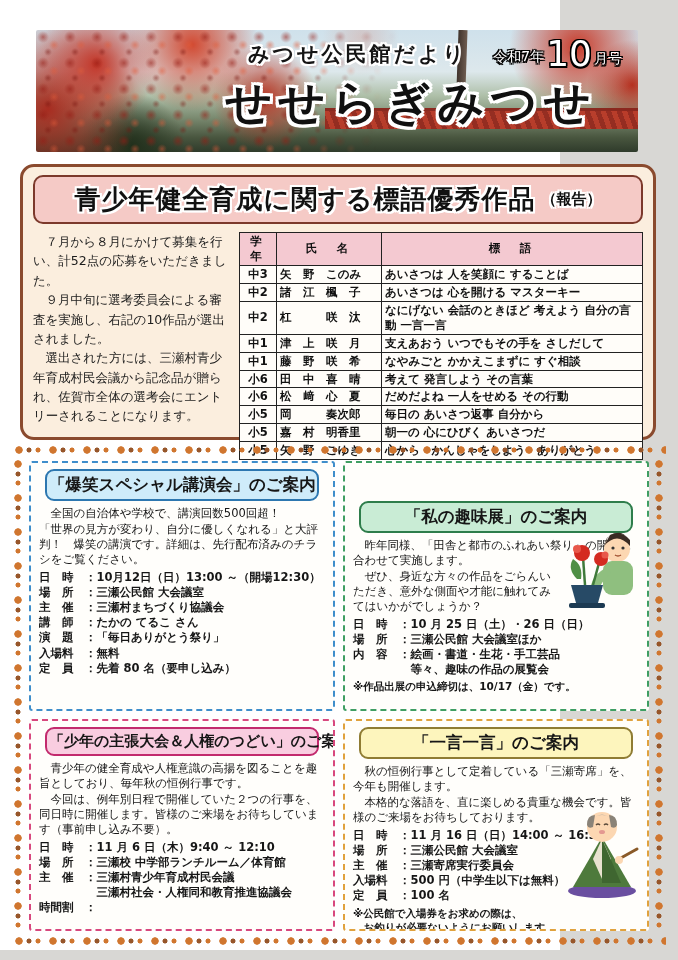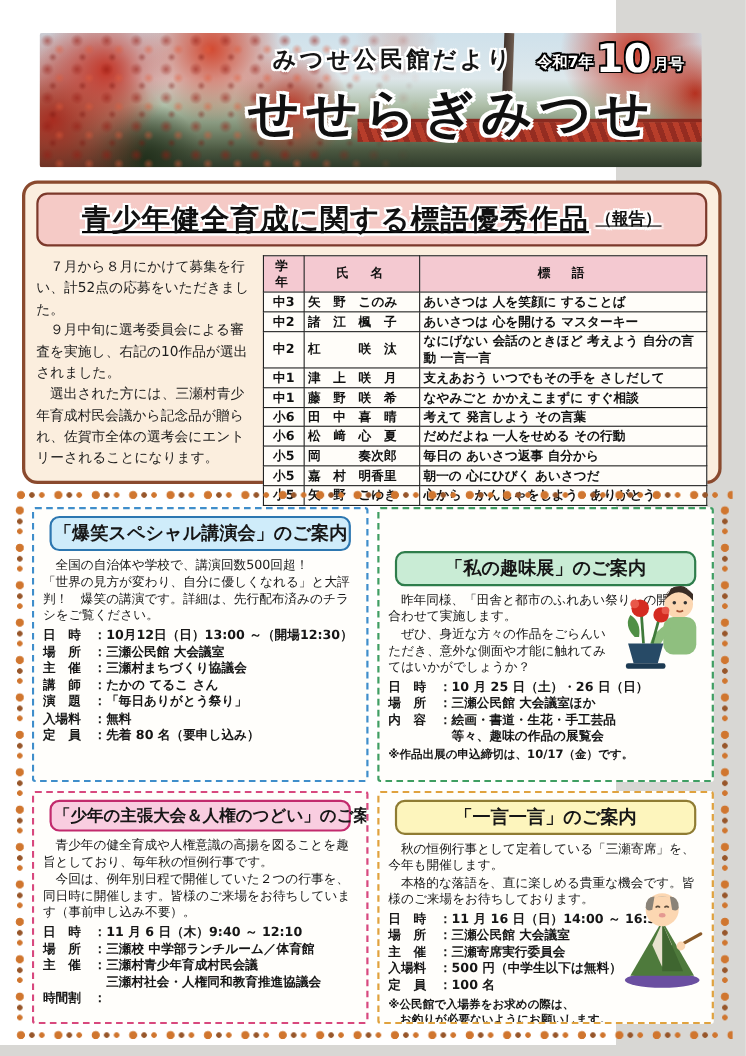--- a/index.html
+++ b/index.html
@@ -43,21 +43,21 @@
   .trunk{
     position:absolute;left:70%;top:0;width:9px;height:72%;
     background:linear-gradient(90deg,#3f332c,#6e5c50);transform:rotate(2deg);
   }
   .outline-w{ text-shadow:-2px -2px 0 #fff,2px -2px 0 #fff,-2px 2px 0 #fff,2px 2px 0 #fff,-2px 0 0 #fff,2px 0 0 #fff,0 -2px 0 #fff,0 2px 0 #fff; }
   .outline-w3{ text-shadow:-3px -3px 0 #fff,3px -3px 0 #fff,-3px 3px 0 #fff,3px 3px 0 #fff,-3px 0 0 #fff,3px 0 0 #fff,0 -3px 0 #fff,0 3px 0 #fff; }
   .outline-b{ text-shadow:-1.5px -1.5px 0 #000,1.5px -1.5px 0 #000,-1.5px 1.5px 0 #000,1.5px 1.5px 0 #000,-1.5px 0 0 #000,1.5px 0 0 #000,0 -1.5px 0 #000,0 1.5px 0 #000; }
   .newsletter-label{
     position:absolute;left:212px;top:10px;font-size:21px;font-weight:bold;color:#151515;letter-spacing:3px;white-space:nowrap;
   }
-  .issue{position:absolute;right:16px;top:6px;display:flex;align-items:flex-end;color:#fff;font-weight:bold;white-space:nowrap;}
+  .issue{position:absolute;right:16px;top:6px;display:flex;align-items:flex-end;color:#fff;font-weight:normal;white-space:nowrap;}
   .issue .era{font-size:14px;padding-bottom:6px;}
   .issue .num{font-size:36px;line-height:1;padding:0 2px;}
   .issue .suffix{font-size:14px;padding-bottom:4px;}
   .main-title{
     position:absolute;left:140px;top:42px;width:470px;text-align:center;
     font-size:46px;font-weight:bold;color:#101010;letter-spacing:6px;white-space:nowrap;
   }
   .pub-lines{
     position:absolute;left:60px;right:6px;bottom:1px;text-align:center;color:#fff;
     font-size:9px;font-weight:bold;line-height:1.25;white-space:nowrap;
@@ -65,21 +65,21 @@
   }
   .email-icon{display:inline-block;margin:0 2px;}
 
   
   .slogan-sec{
     position:absolute;left:20px;top:164px;width:636px;height:276px;box-sizing:border-box;
     background:#fbeede;border:3px solid #8a4a2e;border-radius:14px;padding:8px 10px;
   }
   .slogan-title-pill{
     border:2px solid #7c392b;border-radius:10px;background:#f5cac6;
-    display:flex;align-items:center;justify-content:center;gap:6px;padding:5px 4px;text-decoration:underline;
+    display:flex;align-items:center;justify-content:center;gap:6px;padding:5px 4px;
   }
   .slogan-title-main{font-size:26px;font-weight:bold;color:#111;letter-spacing:1px;white-space:nowrap;}
   .slogan-title-suffix{font-size:15px;font-weight:bold;color:#111;white-space:nowrap;}
   .slogan-body{display:flex;gap:8px;margin-top:8px;}
   .slogan-paras{width:198px;font-size:12.5px;line-height:1.55;color:#1c1c1c;}
   .slogan-paras p{margin:0;}
   .slogan-table{flex:1;border-collapse:collapse;background:#fffdf9;color:#111;font-weight:bold;font-size:11.5px;align-self:flex-start;}
   .slogan-table th,.slogan-table td{border:1.5px solid #222;padding:1px 3px;line-height:1.3;}
   .slogan-table th{background:#f4c9d1;text-align:center;letter-spacing:4px;}
   .col-grade{width:30px;text-align:center;white-space:nowrap;}

